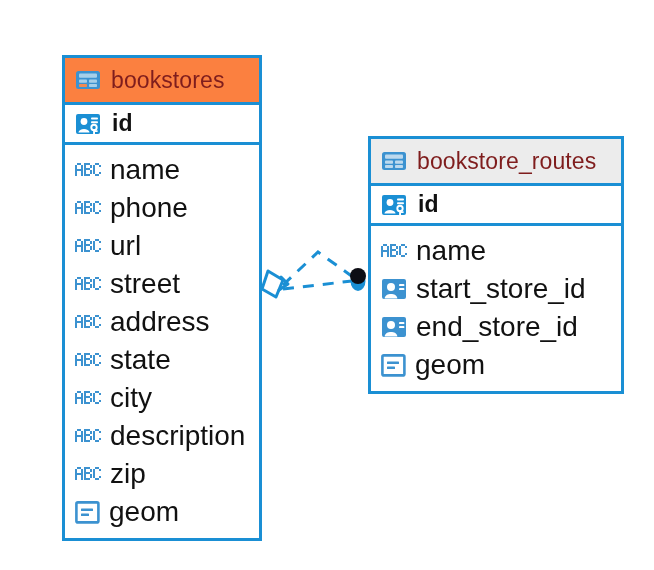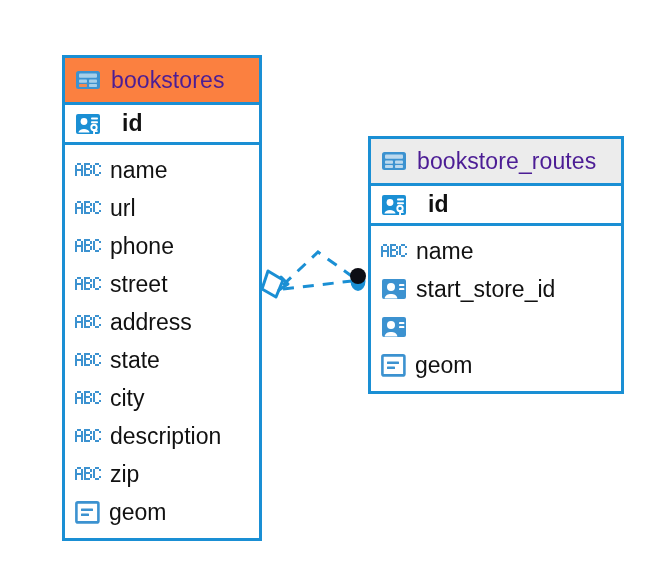--- a/index.html
+++ b/index.html
@@ -37,54 +37,54 @@
     box-sizing: border-box;
     height: 44px;
     padding: 0 10px;
     gap: 10px;
   }
   .entity-header.orange { background: #fb8040; }
   .entity-header.grey   { background: #ececec; }
 
   .entity-title {
     font-size: 23px;
-    color: #4c1d95;
+    color: #7f1d1d;
     letter-spacing: 0.1px;
     white-space: nowrap;
   }
 
   
   .pk-row {
     display: flex;
     align-items: center;
     box-sizing: border-box;
     height: 43px;
     padding: 18px 10px;
-    gap: 21px;
+    gap: 11px;
     border-top: 3px solid #1a8fd4;
     border-bottom: 3px solid #1a8fd4;
   }
   .pk-row .field-label {
     font-weight: bold;
     font-size: 23px;
   }
 
   .field-list {
     padding: 6px 0 7px 0;
   }
   .field-row {
     display: flex;
     align-items: center;
     box-sizing: border-box;
     height: 38px;
     padding: 0 10px;
     gap: 9px;
   }
   .field-label {
-    font-size: 23px;
+    font-size: 28px;
     color: #111111;
     white-space: nowrap;
   }
 
   
   .icon {
     flex: 0 0 auto;
     display: block;
     line-height: 0;
   }
@@ -200,46 +200,46 @@
               <rect x="15" y="7" width="2" height="4"></rect>
                 <rect x="11" y="11" width="4" height="2"></rect>
               <rect x="20" y="0" width="4" height="2"></rect>
                 <rect x="18" y="2" width="2" height="9"></rect>
               <rect x="20" y="11" width="4" height="2"></rect>
                 <rect x="24" y="2" width="2" height="2"></rect>
               <rect x="24" y="9" width="2" height="2"></rect>
             </g>
           </svg>
         </span>
+        <span class="field-label">phone</span>
+      </div>
+
+      <div class="field-row">
+        <span class="icon icon-abc">
+          <svg viewBox="0 0 26 15" xmlns="http://www.w3.org/2000/svg" shape-rendering="crispEdges">
+            <g fill="#3c92d0">
+              <rect x="0" y="2" width="2" height="11"></rect>
+                <rect x="2" y="0" width="4" height="2"></rect>
+              <rect x="6" y="2" width="2" height="11"></rect>
+                <rect x="2" y="6" width="4" height="2"></rect>
+              <rect x="9" y="0" width="2" height="13"></rect>
+                <rect x="11" y="0" width="4" height="2"></rect>
+              <rect x="15" y="2" width="2" height="3"></rect>
+                <rect x="11" y="5" width="4" height="2"></rect>
+              <rect x="15" y="7" width="2" height="4"></rect>
+                <rect x="11" y="11" width="4" height="2"></rect>
+              <rect x="20" y="0" width="4" height="2"></rect>
+                <rect x="18" y="2" width="2" height="9"></rect>
+              <rect x="20" y="11" width="4" height="2"></rect>
+                <rect x="24" y="2" width="2" height="2"></rect>
+              <rect x="24" y="9" width="2" height="2"></rect>
+            </g>
+          </svg>
+        </span>
         <span class="field-label">url</span>
-      </div>
-
-      <div class="field-row">
-        <span class="icon icon-abc">
-          <svg viewBox="0 0 26 15" xmlns="http://www.w3.org/2000/svg" shape-rendering="crispEdges">
-            <g fill="#3c92d0">
-              <rect x="0" y="2" width="2" height="11"></rect>
-                <rect x="2" y="0" width="4" height="2"></rect>
-              <rect x="6" y="2" width="2" height="11"></rect>
-                <rect x="2" y="6" width="4" height="2"></rect>
-              <rect x="9" y="0" width="2" height="13"></rect>
-                <rect x="11" y="0" width="4" height="2"></rect>
-              <rect x="15" y="2" width="2" height="3"></rect>
-                <rect x="11" y="5" width="4" height="2"></rect>
-              <rect x="15" y="7" width="2" height="4"></rect>
-                <rect x="11" y="11" width="4" height="2"></rect>
-              <rect x="20" y="0" width="4" height="2"></rect>
-                <rect x="18" y="2" width="2" height="9"></rect>
-              <rect x="20" y="11" width="4" height="2"></rect>
-                <rect x="24" y="2" width="2" height="2"></rect>
-              <rect x="24" y="9" width="2" height="2"></rect>
-            </g>
-          </svg>
-        </span>
-        <span class="field-label">phone</span>
       </div>
 
       <div class="field-row">
         <span class="icon icon-abc">
           <svg viewBox="0 0 26 15" xmlns="http://www.w3.org/2000/svg" shape-rendering="crispEdges">
             <g fill="#3c92d0">
               <rect x="0" y="2" width="2" height="11"></rect>
                 <rect x="2" y="0" width="4" height="2"></rect>
               <rect x="6" y="2" width="2" height="11"></rect>
                 <rect x="2" y="6" width="4" height="2"></rect>
@@ -474,20 +474,21 @@
       <div class="field-row">
         <span class="icon icon-fk">
           <svg viewBox="0 0 26 26" xmlns="http://www.w3.org/2000/svg">
             <rect x="1" y="3" width="24" height="20" rx="2" fill="#3c92d0"></rect>
             <circle cx="10" cy="11" r="4" fill="#ffffff"></circle>
             <path d="M 3.6 22.4 C 4.2 16.5 15.8 16.5 16.4 22.4 Z" fill="#ffffff"></path>
             <rect x="18" y="8" width="5.4" height="2.1" rx="0.9" fill="#ffffff"></rect>
             <rect x="18" y="12" width="5.4" height="2.1" rx="0.9" fill="#ffffff"></rect>
           </svg>
         </span>
+        <span class="field-label">end_store_id</span>
       </div>
 
       <div class="field-row">
         <span class="icon icon-geom">
           <svg viewBox="0 0 25 23" xmlns="http://www.w3.org/2000/svg">
             <rect x="1.4" y="1.4" width="22" height="20" rx="1.5" fill="none" stroke="#3c92d0" stroke-width="2.6"></rect>
             <rect x="6" y="7.5" width="12" height="2.6" rx="0.6" fill="#3c92d0"></rect>
             <rect x="6" y="12.5" width="8" height="2.6" rx="0.6" fill="#3c92d0"></rect>
           </svg>
         </span>

